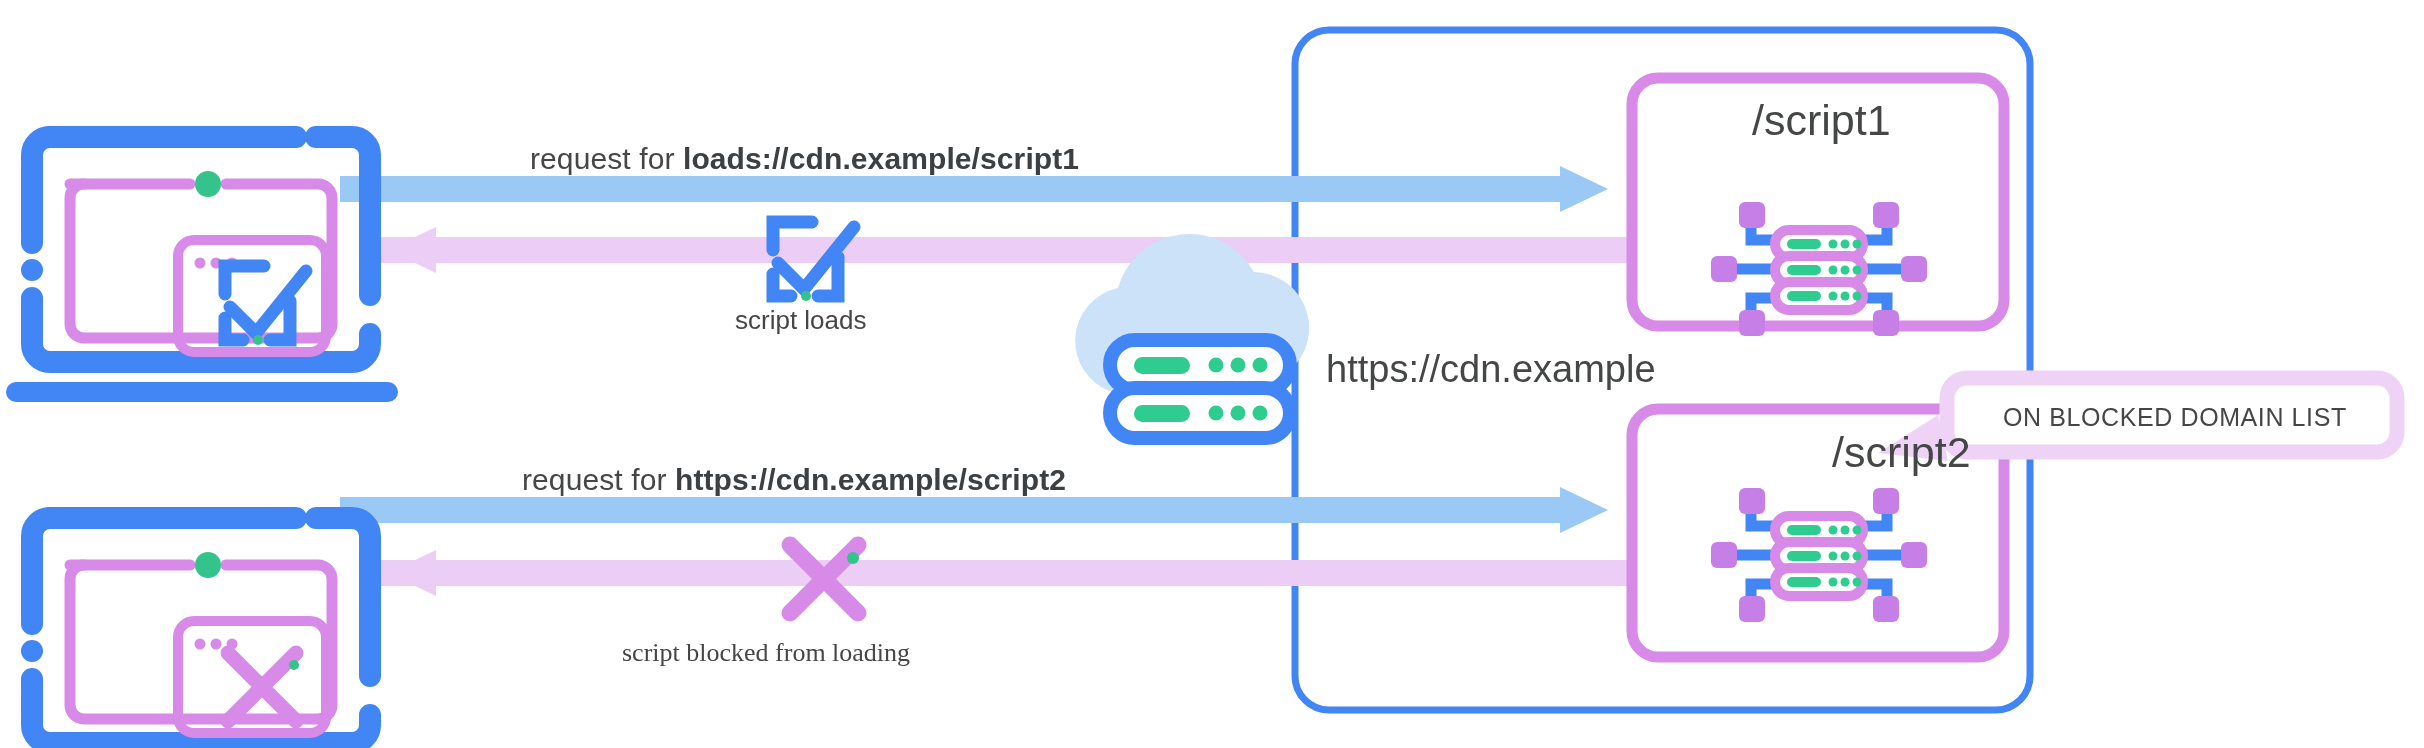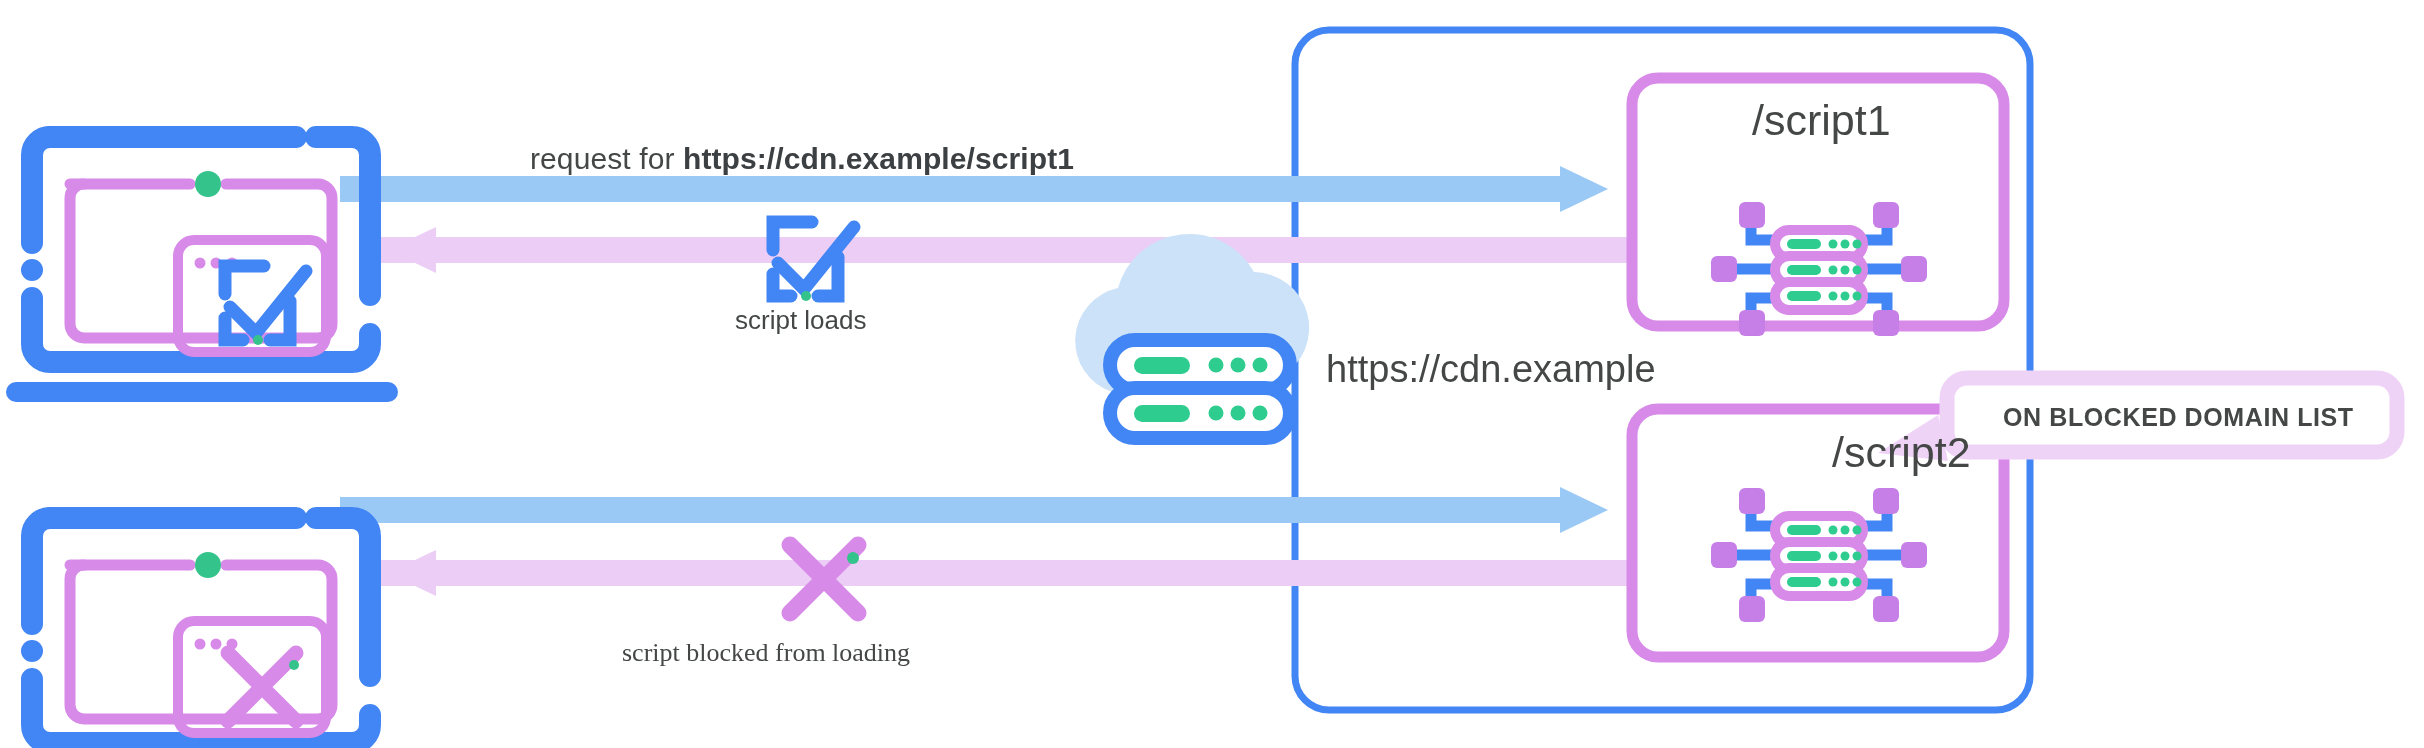--- a/index.html
+++ b/index.html
@@ -9,21 +9,21 @@
   }
   #stage{position:relative;width:2424px;height:748px;}
   #stage svg{position:absolute;left:0;top:0;}
   .lbl{position:absolute;color:#444746;white-space:nowrap;}
   .req{font-size:30px;letter-spacing:.1px;}
   .req b{font-weight:700;color:#3c4043;}
   .cap{font-size:26px;}
   .domain{font-size:38px;color:#444746;}
   .boxlbl{font-size:43px;color:#444746;}
   .callout-text{
-    font-size:25px;font-weight:700;color:#444746;letter-spacing:.6px;
+    font-size:25px;font-weight:400;color:#444746;letter-spacing:.6px;
   }
 </style>
 </head>
 <body>
 
 <div id="stage">
 
   <svg width="2424" height="748" viewBox="0 0 2424 748">
     <defs>
       <g id="laptop-frame">
@@ -172,25 +172,28 @@
         <use href="#server-network"></use>
       </g>
 
     <g>
       <path d="M1938 415 l-60 38 l70 8 z" fill="#EFD3F7"></path>
       <rect x="1947" y="378" width="450" height="74" rx="20" stroke="#EFD3F7" stroke-width="15" fill="#ffffff"></rect>
     </g>
   </svg>
 
   <div class="lbl req" style="left:530px;top:142px;">
-    <span>request for </span><b>https://cdn.example/script1</b>
+    <span>request for </span><b>loads://cdn.example/script1</b>
   </div>
 
   <div class="lbl cap" style="left:735px;top:305px;">script loads</div>
 
+  <div class="lbl req" style="left:522px;top:463px;">
+    <span>request for </span><b>https://cdn.example/script2</b>
+  </div>
 
   <div class="lbl cap" style="left:622px;top:638px;font-family:Liberation Serif, serif;">script blocked from loading</div>
 
   <div class="lbl domain" style="left:1326px;top:348px;">https://cdn.example</div>
 
   <div class="lbl boxlbl" style="left:1752px;top:96px;">/script1</div>
 
   <div class="lbl boxlbl" style="left:1832px;top:428px;">/script2</div>
 
   <div class="lbl callout-text" style="left:2003px;top:403px;">ON BLOCKED DOMAIN LIST</div>

